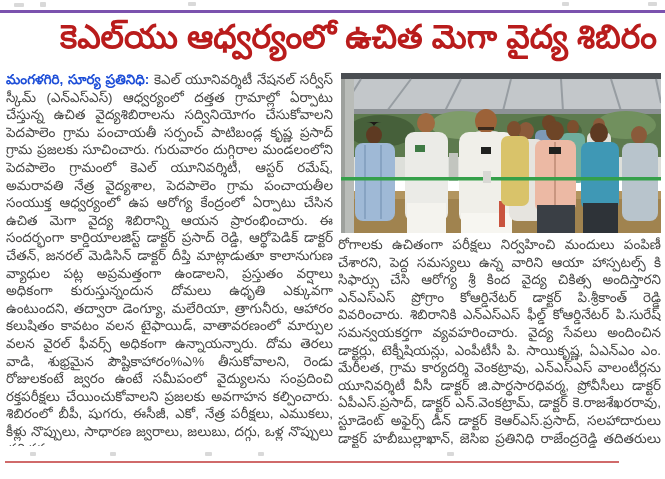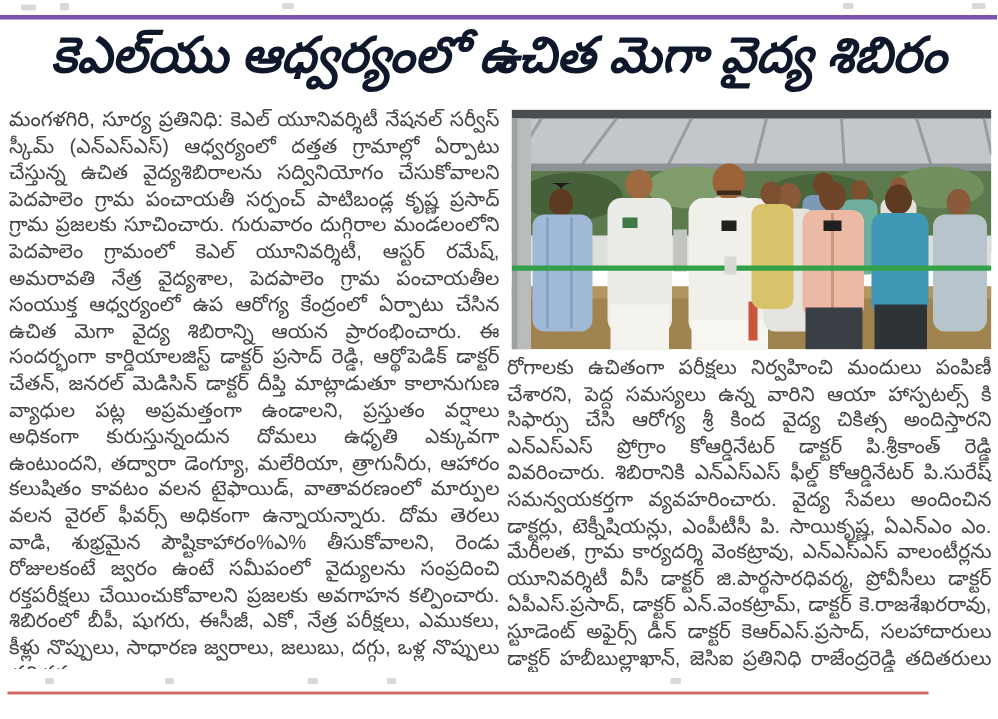--- a/index.html
+++ b/index.html
@@ -10,35 +10,34 @@
     font-family:"Liberation Sans", sans-serif;
     overflow:hidden;
   }
   .remnant{position:absolute;background:#b9b9b9;opacity:.55;border-radius:1px;}
   .top-rule{
     position:absolute;top:10px;left:0;width:665px;height:3px;
     background:#7b52ae;
   }
   .headline{
     position:absolute;top:15px;left:8px;width:649px;
-    text-align:center;
+    text-align:right;
     font-size:33px;line-height:44px;font-weight:bold;
-    color:#0f172a;
+    color:#b91c1c;
     letter-spacing:0px;
     white-space:nowrap;
-    font-style:italic;
   }
   .col-left{
     position:absolute;left:6px;top:71px;width:327px;height:375px;
     font-size:13.5px;line-height:17.6px;
     text-align:justify;
     color:#454543;
     overflow:hidden;
   }
-  .dateline{color:#404040;font-weight:normal;}
+  .dateline{color:#1d4ed8;font-weight:bold;}
   .photo-frame{
     position:absolute;left:341px;top:73px;width:320px;height:160px;
     overflow:hidden;
   }
   .col-right{
     position:absolute;left:338px;top:236px;width:323px;height:212px;
     font-size:13.5px;line-height:17.6px;
     text-align:justify;
     color:#454543;
     overflow:hidden;

